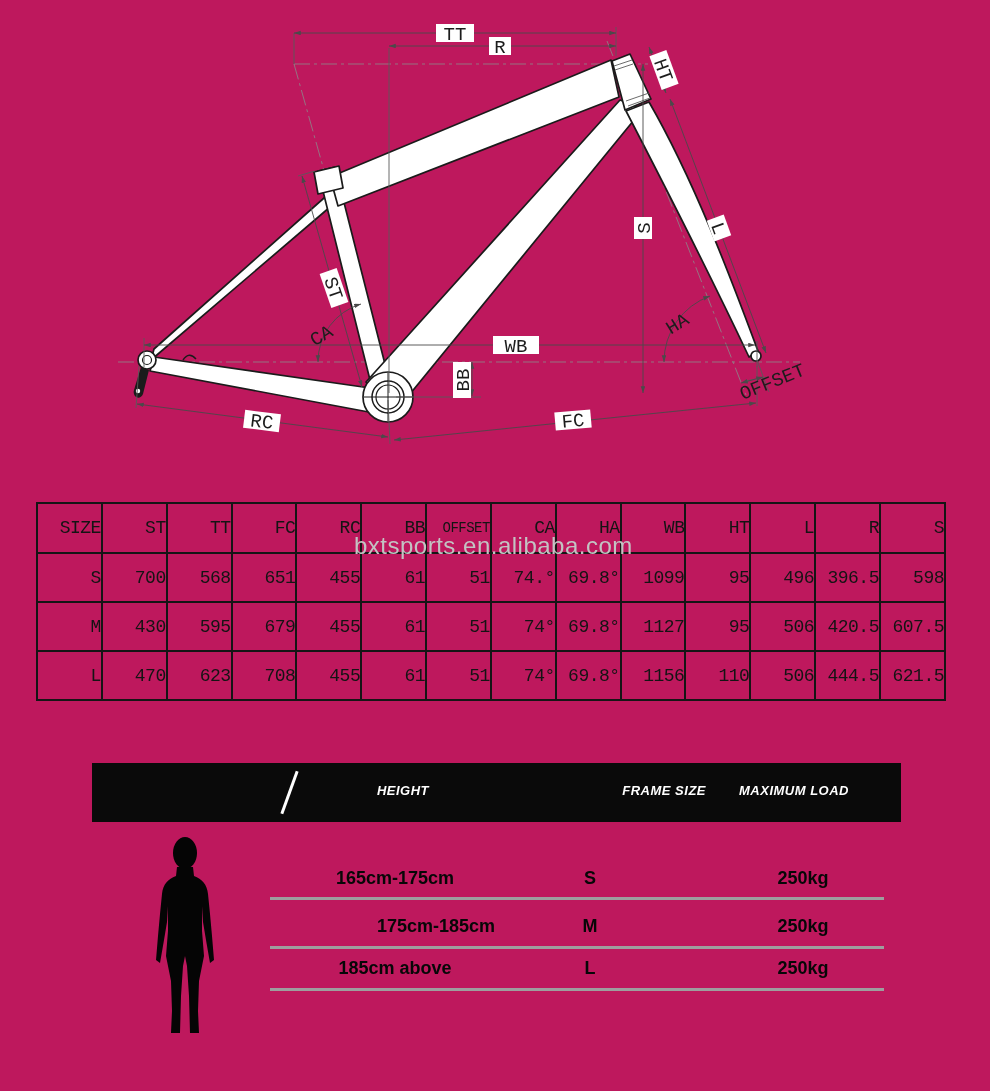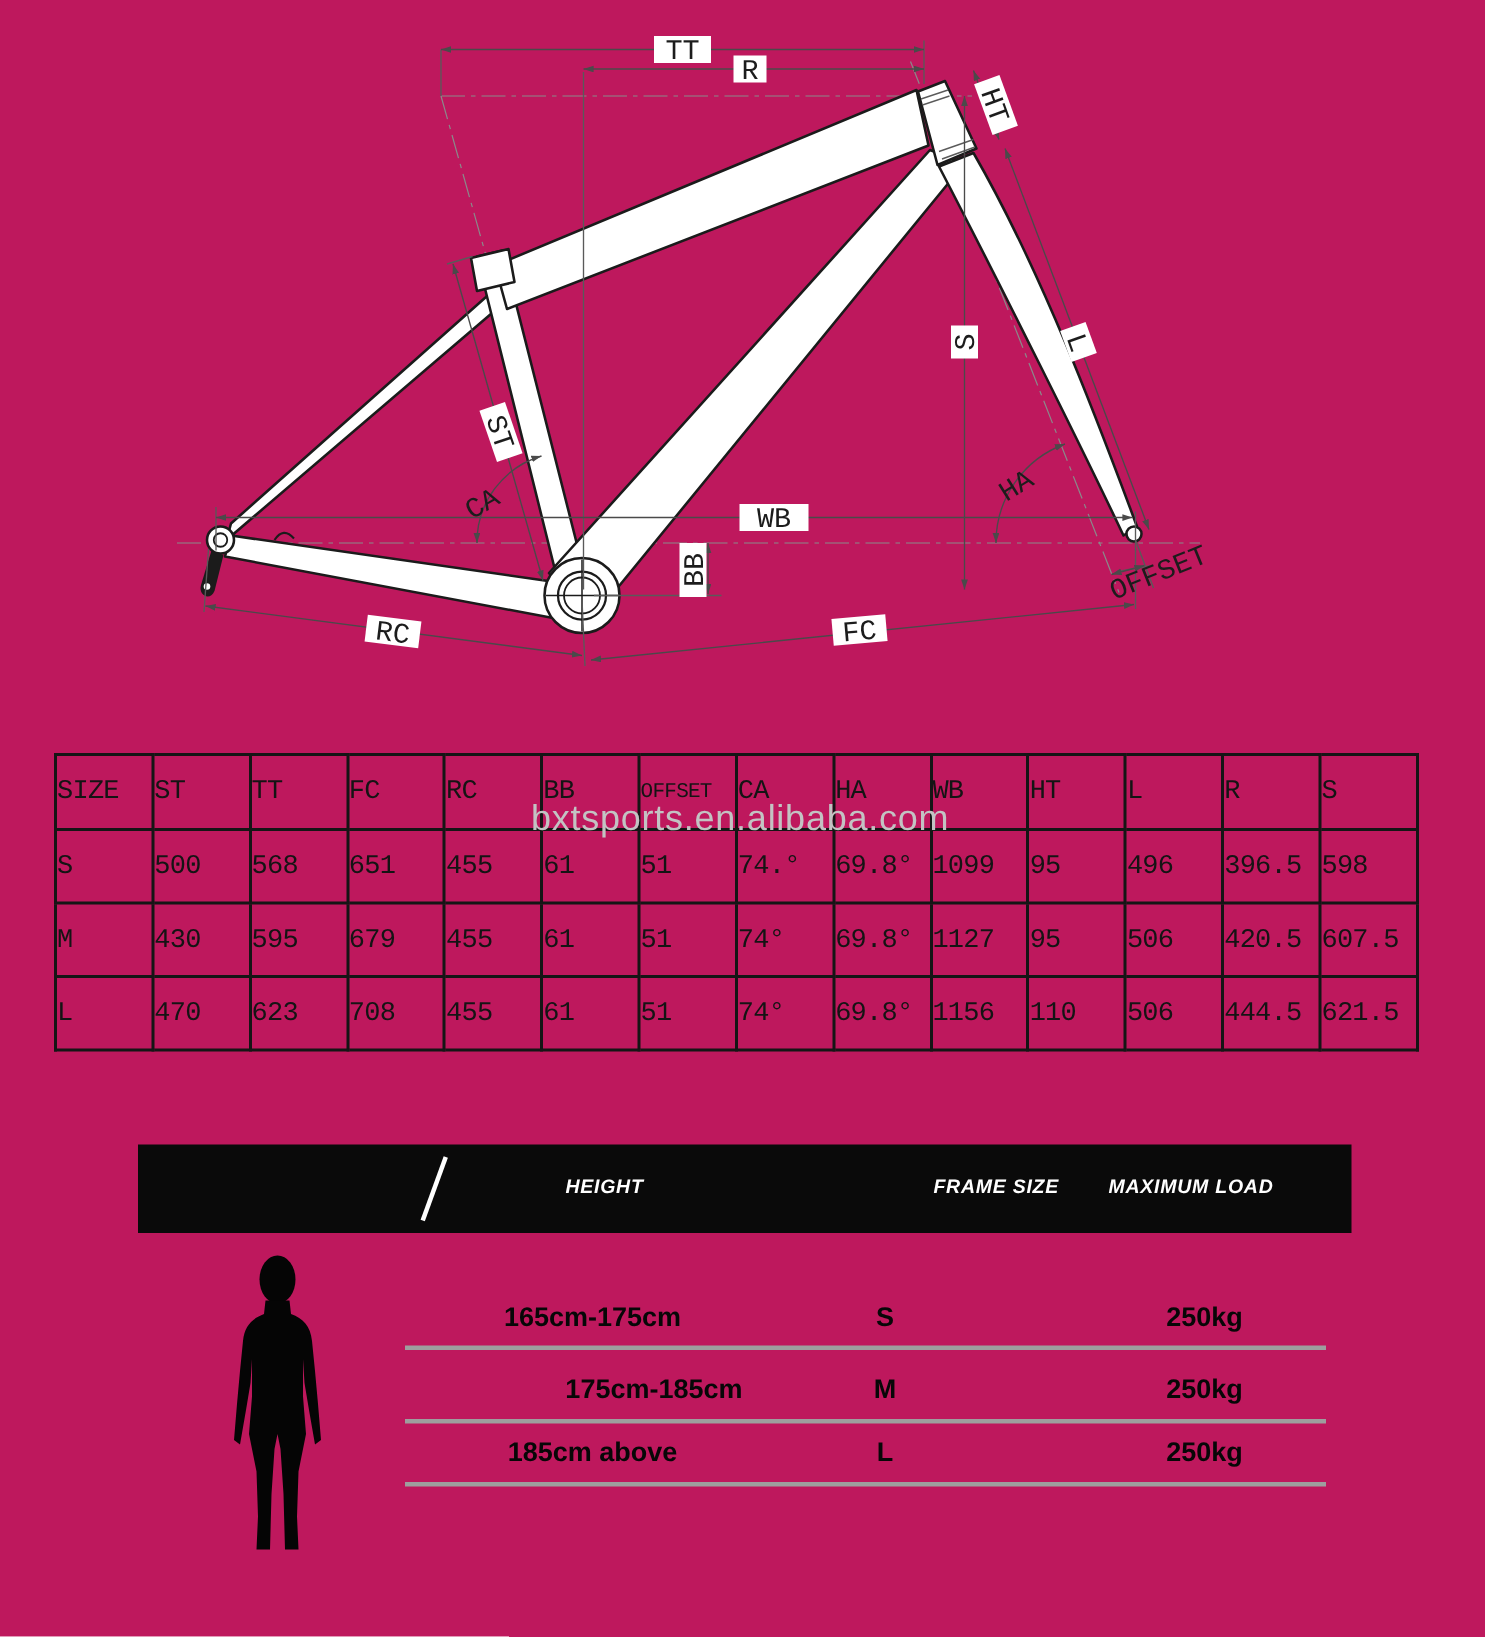--- a/index.html
+++ b/index.html
@@ -11,21 +11,21 @@
   .tline{fill:none;stroke:#1b1b1b;stroke-width:1.4;}
   .thin{fill:none;stroke:#5a5a5a;stroke-width:0.9;}
   .dim{fill:none;stroke:#4a4a4a;stroke-width:0.9;}
   .cl{fill:none;stroke:#8a8a8a;stroke-width:0.8;stroke-dasharray:16 4 3 4;}
   .dlabel text{font-family:"Liberation Mono",monospace;font-size:19px;fill:#1c1c1c;
                text-anchor:middle;}
   .lbl-bg{fill:#fff;}
   
   .geo-table{position:absolute;left:36px;top:502px;border-collapse:collapse;table-layout:fixed;
              width:910px;}
-  .geo-table th,.geo-table td{border:2px solid #151515;text-align:left;vertical-align:middle;
+  .geo-table th,.geo-table td{border:2px solid #151515;text-align:right;vertical-align:middle;
              font-family:"Liberation Mono",monospace;font-weight:400;color:#141414;
              font-size:18px;letter-spacing:-0.5px;padding:0;overflow:hidden;}
   .geo-table th{height:48px;}
   .geo-table td{height:47px;}
   .geo-table .sm{font-size:14px;letter-spacing:-0.5px;}
   .watermark{position:absolute;left:354px;top:532px;font-size:24px;color:#c3c3c3;
              letter-spacing:0.5px;font-family:"Liberation Sans",sans-serif;pointer-events:none;}
   
   .rec-bar{position:absolute;left:92px;top:763px;width:809px;height:59px;background:#0a0a0a;color:#fff;}
   .rec-title{position:absolute;left:17px;top:9px;font-style:italic;font-weight:bold;
@@ -191,21 +191,21 @@
           <th>WB</th>
           <th>HT</th>
           <th>L</th>
           <th>R</th>
           <th>S</th>
         </tr>
       </thead>
     <tbody>
         <tr>
           <td>S</td>
-          <td>500</td>
+          <td>700</td>
           <td>568</td>
           <td>651</td>
           <td>455</td>
           <td>61</td>
           <td>51</td>
           <td>74.°</td>
           <td>69.8°</td>
           <td>1099</td>
           <td>95</td>
           <td>496</td>

